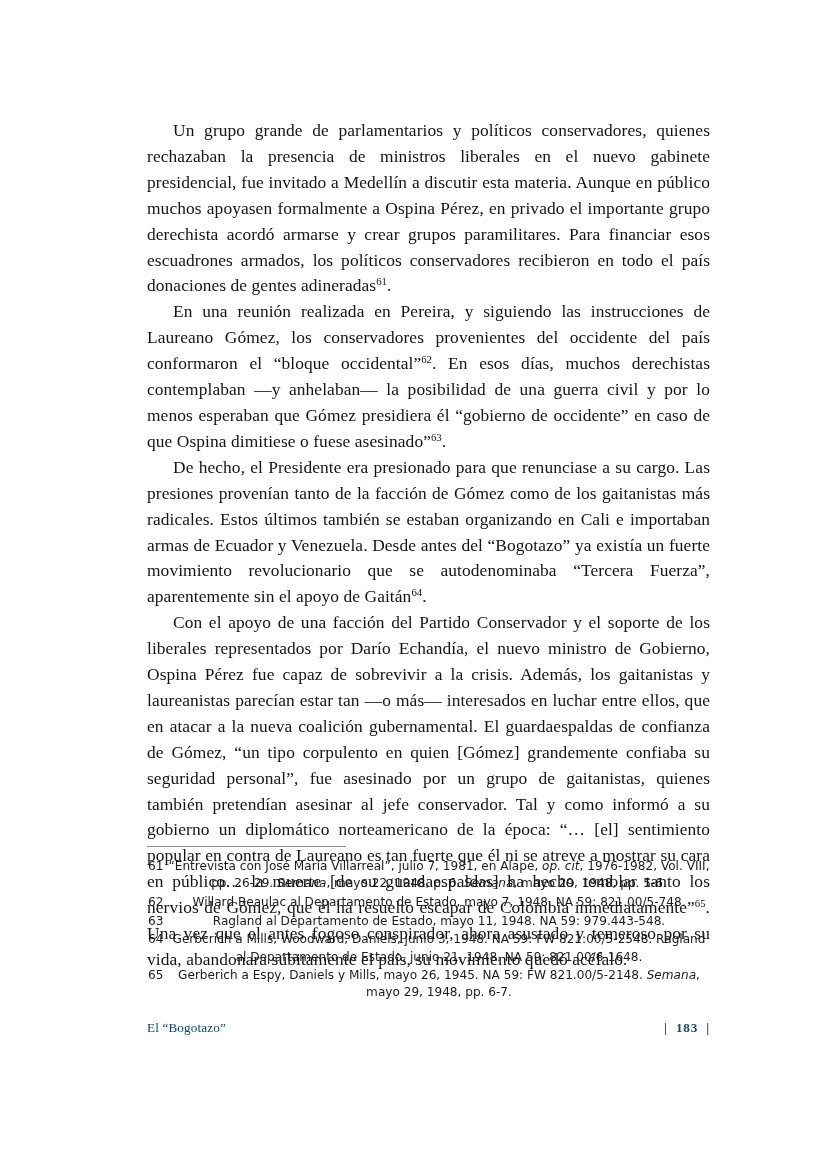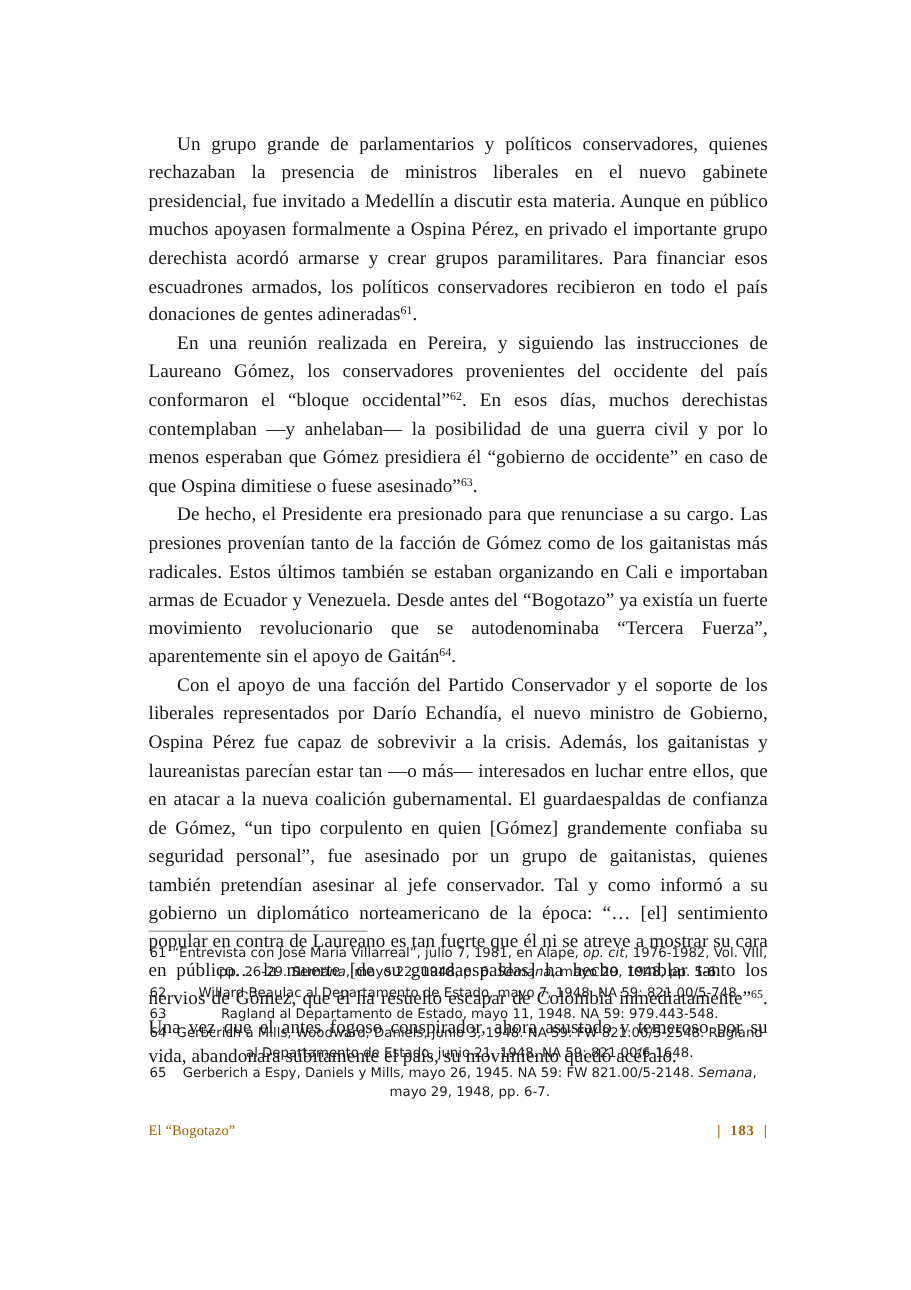--- a/index.html
+++ b/index.html
@@ -13,21 +13,21 @@
     height: 1173px;
     position: relative;
     overflow: hidden;
     font-family: "Liberation Serif", "DejaVu Serif", serif;
     color: #1a1a1a;
     -webkit-font-smoothing: antialiased;
   }
 
   .page {
     position: absolute;
-    left: 4px;
+    left: 16px;
     top: 0;
     width: 699px;
     height: 1173px;
     background: #ffffff;
   }
 
   
   .content {
     position: absolute;
     left: 131px;
@@ -96,21 +96,21 @@
   .footer {
     position: absolute;
     left: 131px;
     top: 1020px;
     width: 563px;
     display: flex;
     align-items: baseline;
     justify-content: space-between;
     font-family: "Liberation Serif", "DejaVu Serif", serif;
     font-size: 13.2px;
-    color: #a16207;
+    color: #0c4a6e;
   }
   .footer-title { letter-spacing: 0.01em; }
   .footer-page  { letter-spacing: 0.06em; white-space: pre; font-weight: bold; }
 </style>
 </head>
 <body>
 
 <div class="page">
 
   <div class="content">

